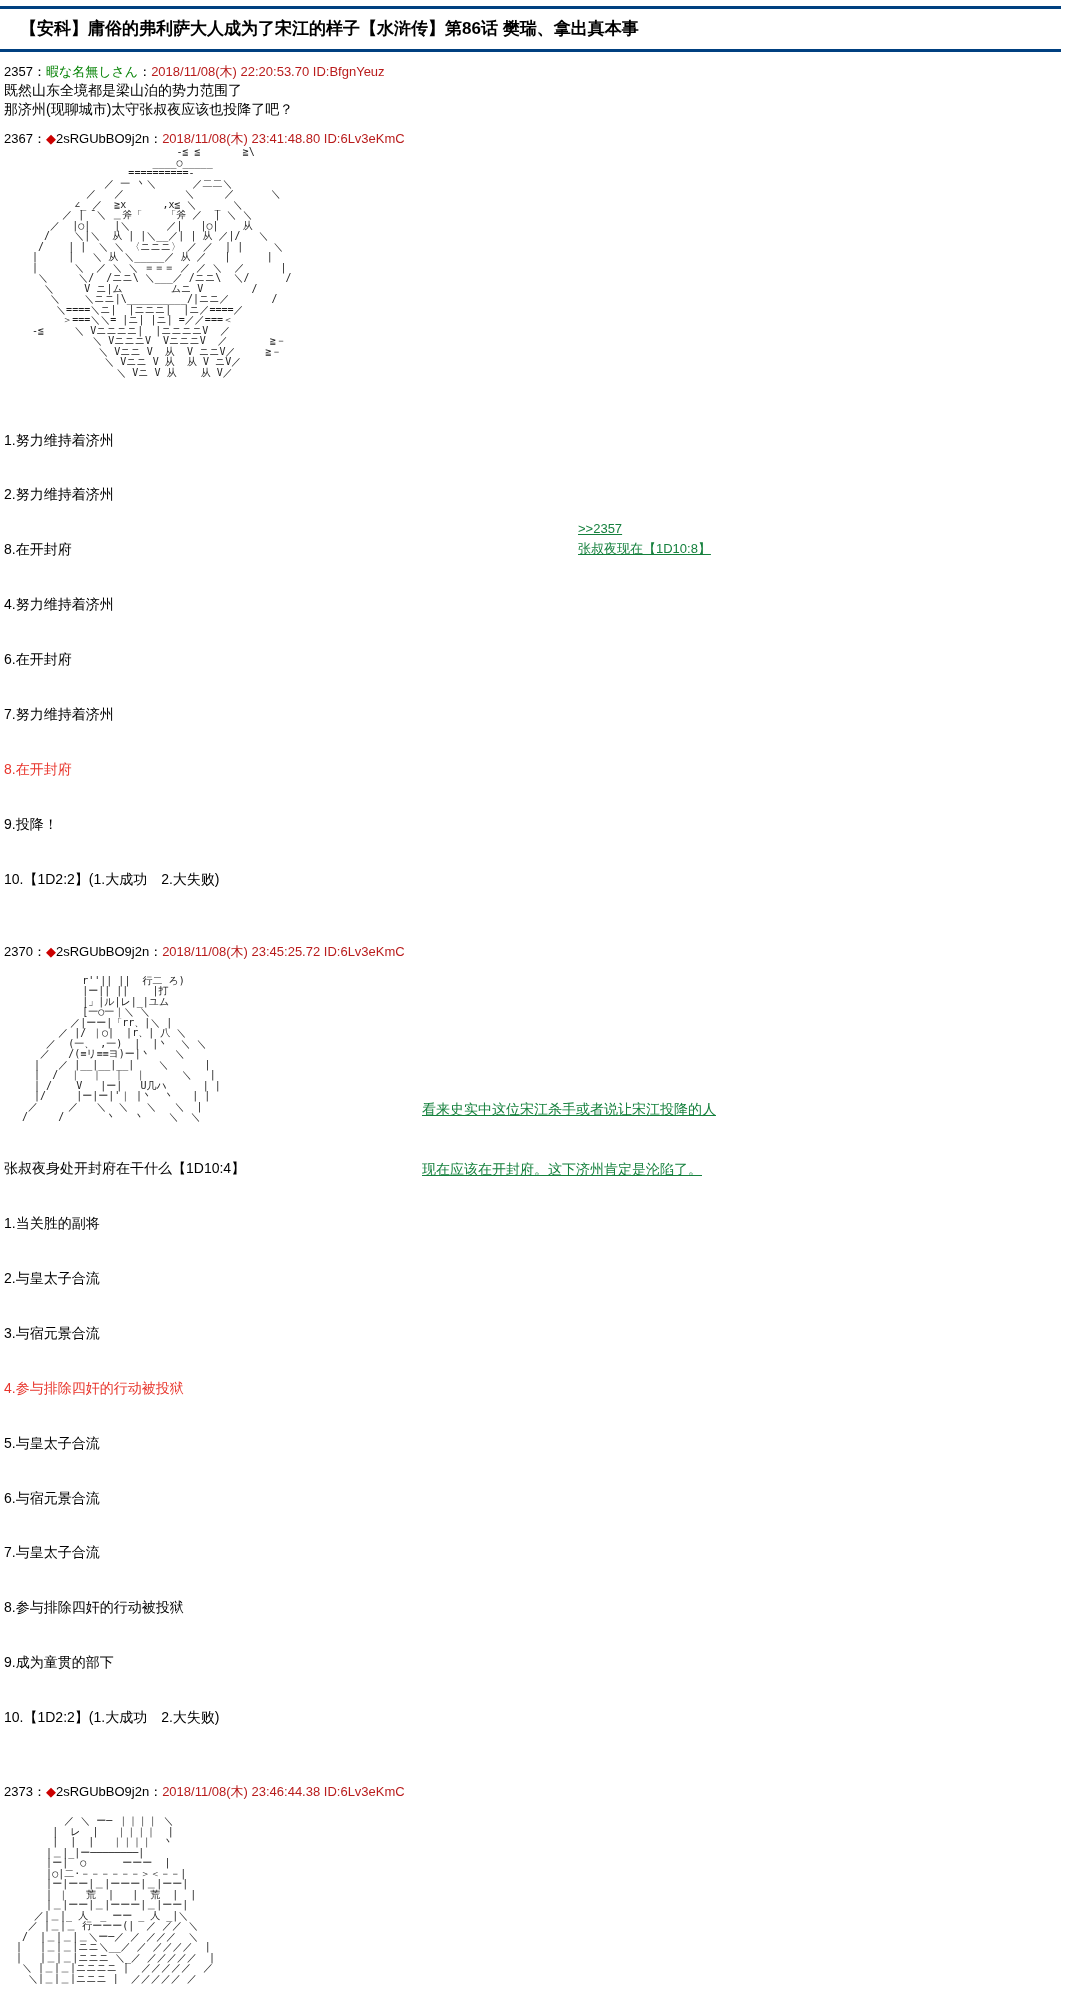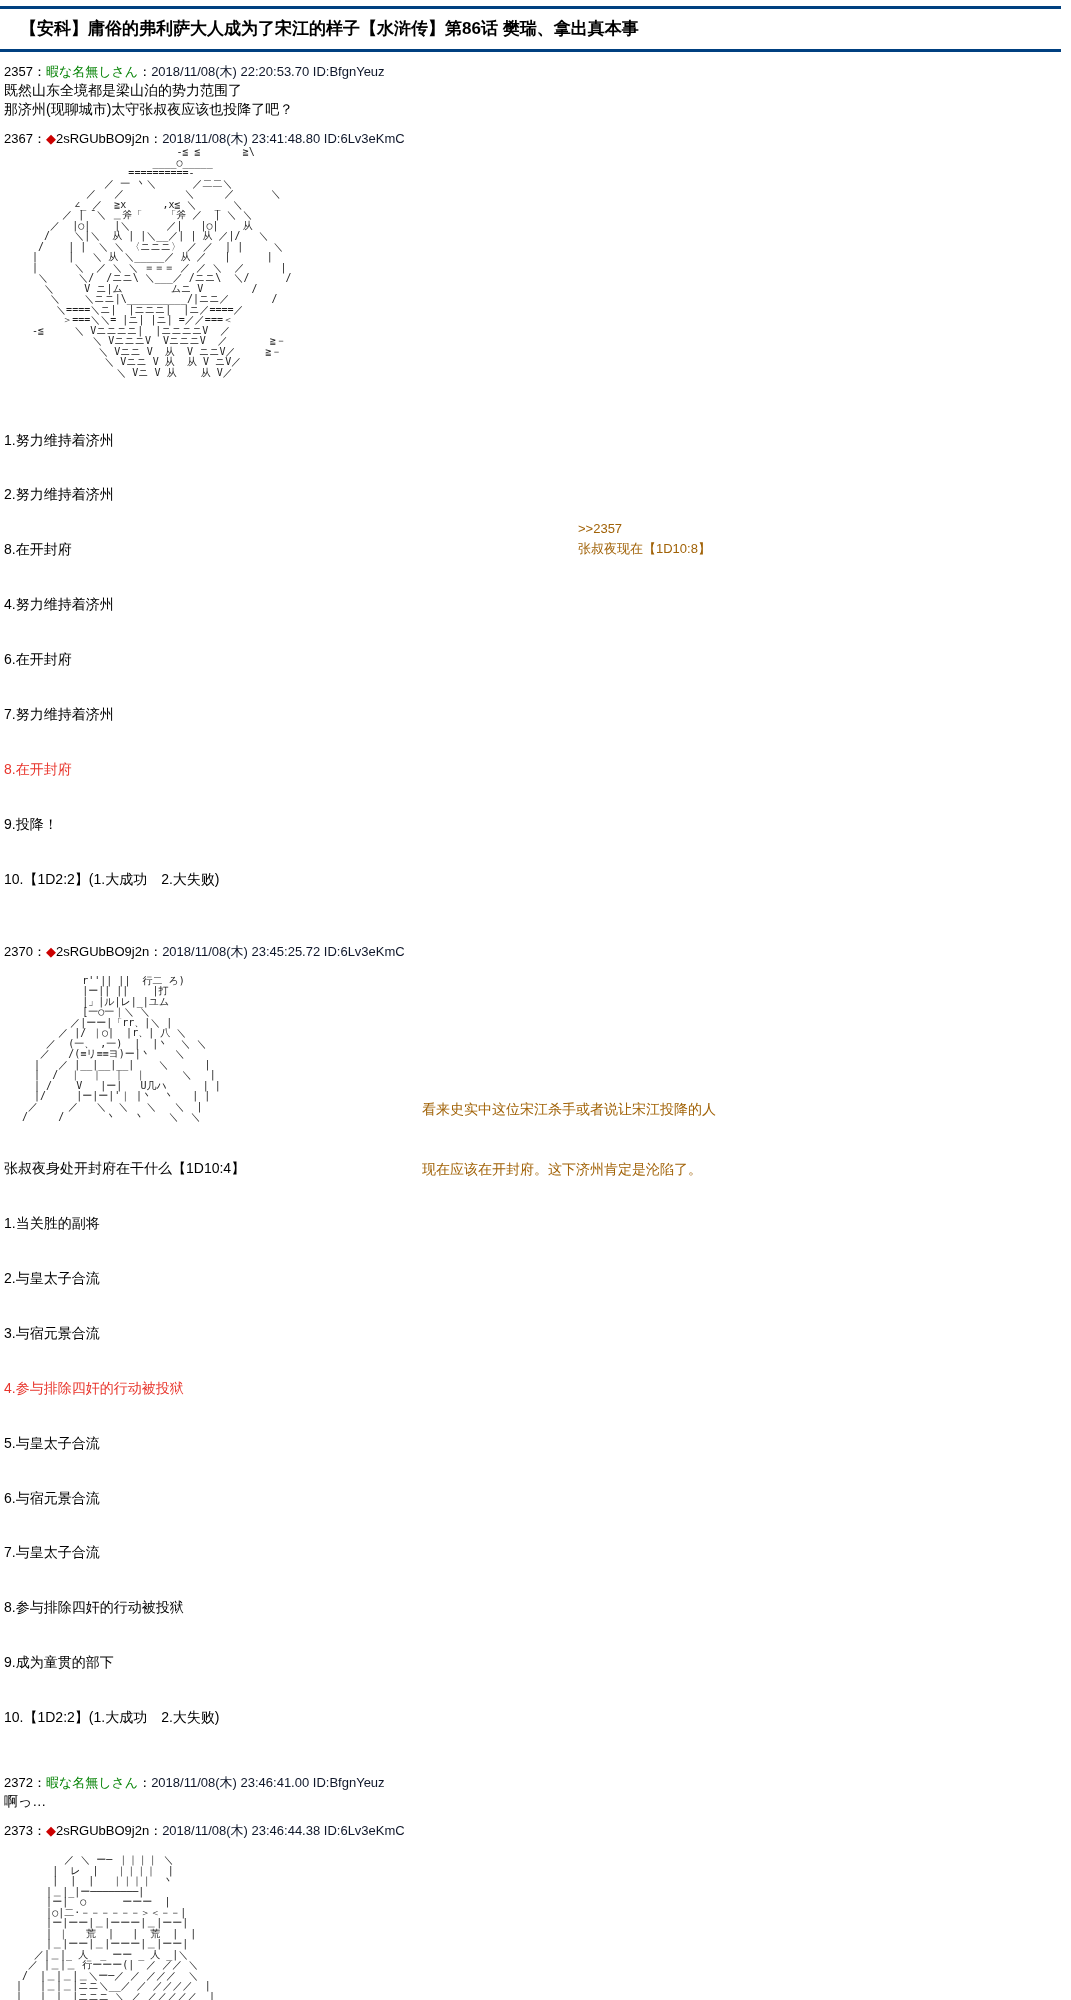--- a/index.html
+++ b/index.html
@@ -42,21 +42,21 @@
     font-size: 13px;
     padding: 2px 0 0 4px;
     white-space: nowrap;
     line-height: 17px;
   }
   .post-num { color: #000000; }
   .sep { color: #000000; }
   .name-anon { color: #008000; font-weight: normal; }
   .name-trip { color: #000000; font-weight: normal; }
   .trip-diamond { color: #cc0000; font-weight: bold; }
-  .post-date { color: #0f172a; }
+  .post-date { color: #b91c1c; }
 
   .post-body {
     font-size: 14px;
     line-height: 19px;
     padding: 1px 0 0 4px;
     white-space: pre-wrap;
   }
 
   .spacer-sm { height: 9px; }
   .spacer-md { height: 16px; }
@@ -78,22 +78,23 @@
   }
   .aa-1 { padding-left: 20px; }
   .aa-2 { padding-left: 10px; }
   .aa-3 { padding-left: 10px; }
 
   
   .dialogue {
     position: absolute;
     font-size: 14px;
     line-height: 30px;
-    color: #a16207;
+    color: #15803d;
     white-space: pre;
+    text-decoration: underline;
   }
   .dlg-1 { left: 578px; top: 372px; font-size: 13px; line-height: 20px; }
   .dlg-2 { left: 422px; top: 0px; }
 
   
   .choices {
     font-size: 14px;
     line-height: 18.3px;
     padding-left: 4px;
     white-space: pre;
@@ -209,26 +210,20 @@
       <div>6.与宿元景合流</div>
       <div>7.与皇太子合流</div>
       <div>8.参与排除四奸的行动被投狱</div>
       <div>9.成为童贯的部下</div>
       <div>10.【1D2:2】(1.大成功　2.大失败)</div>
     </div>
   </div>
 
   <div class="spacer-sm"></div>
 
-  <div class="post">
-    <div class="post-head">
-      <span class="post-num">2372</span><span class="sep">：</span><span class="name-anon">暇な名無しさん</span><span class="sep">：</span><span class="post-date">2018/11/08(木) 23:46:41.00 ID:BfgnYeuz</span>
-    </div>
-    <div class="post-body">啊っ…</div>
-  </div>
 
   <div class="spacer-sm"></div>
 
   <div class="post">
     <div class="post-head">
       <span class="post-num">2373</span><span class="sep">：</span><span class="trip-diamond">◆</span><span class="name-trip">2sRGUbBO9j2n</span><span class="sep">：</span><span class="post-date">2018/11/08(木) 23:46:44.38 ID:6Lv3eKmC</span>
     </div>
 
     <div class="spacer-md"></div>
 

